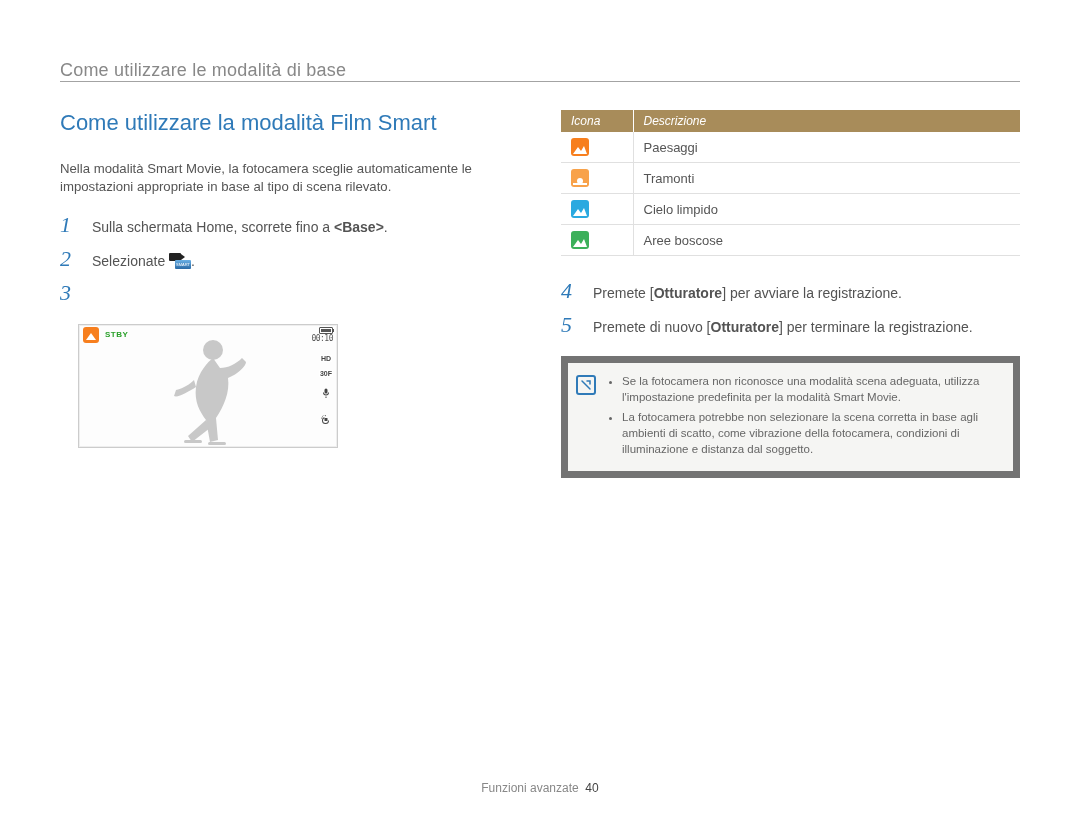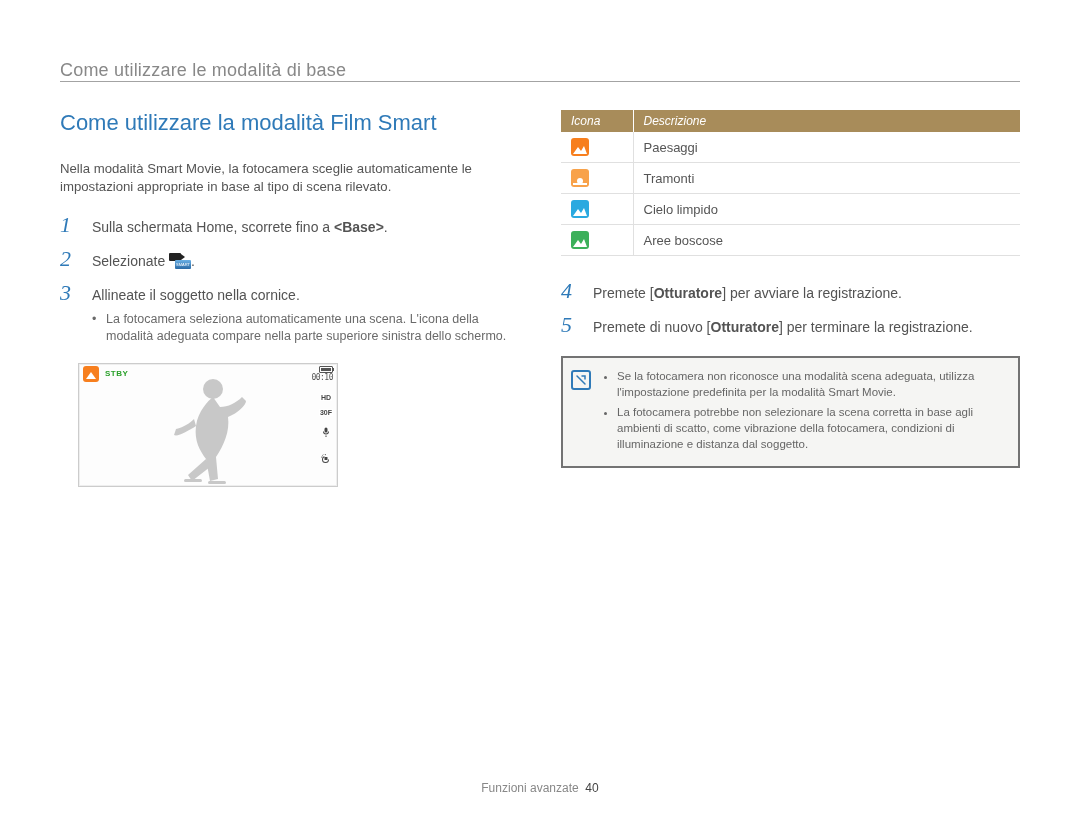--- a/index.html
+++ b/index.html
@@ -243,21 +243,21 @@
     left: 2px; bottom: 2px;
     width: 14px; height: 10px;
   }
   .si-orange { background: #f77f1e; }
   .si-amber  { background: #f8a24a; }
   .si-blue   { background: #2aa9e0; }
   .si-green  { background: #3cb05a; }
 
   .note-box {
     display: flex;
-    border: 2px solid #737373;
+    border: 7px solid #737373;
     background: #f5f5f3;
     padding: 10px 12px 10px 8px;
     gap: 10px;
     margin-top: 18px;
   }
   .note-icon {
     width: 20px; height: 20px;
     border: 2px solid #2f7ab8;
     border-radius: 3px;
     color: #2f7ab8;
@@ -312,24 +312,20 @@
           <span>Selezionate </span>
           <span class="select-icon">
             <span class="cam"></span>
             <span class="smart">SMART</span>
           </span><span>.</span>
         </div>
       </div>
 
       <div class="step">
         <div class="step-num">3</div>
-        <div class="step-body">
-          <span>Allineate il soggetto nella cornice.</span>
-          <div class="step-sub">La fotocamera seleziona automaticamente una scena. L'icona della modalità adeguata compare nella parte superiore sinistra dello schermo.</div>
-        </div>
       </div>
 
       <div class="camera-preview">
         <div class="cp-topbar">
           <span class="cp-mode-icon"></span>
           <span class="cp-stby">STBY</span>
         </div>
         <div class="cp-topright">
           <span class="cp-batt"></span>
           <span class="cp-time">00:10</span>

